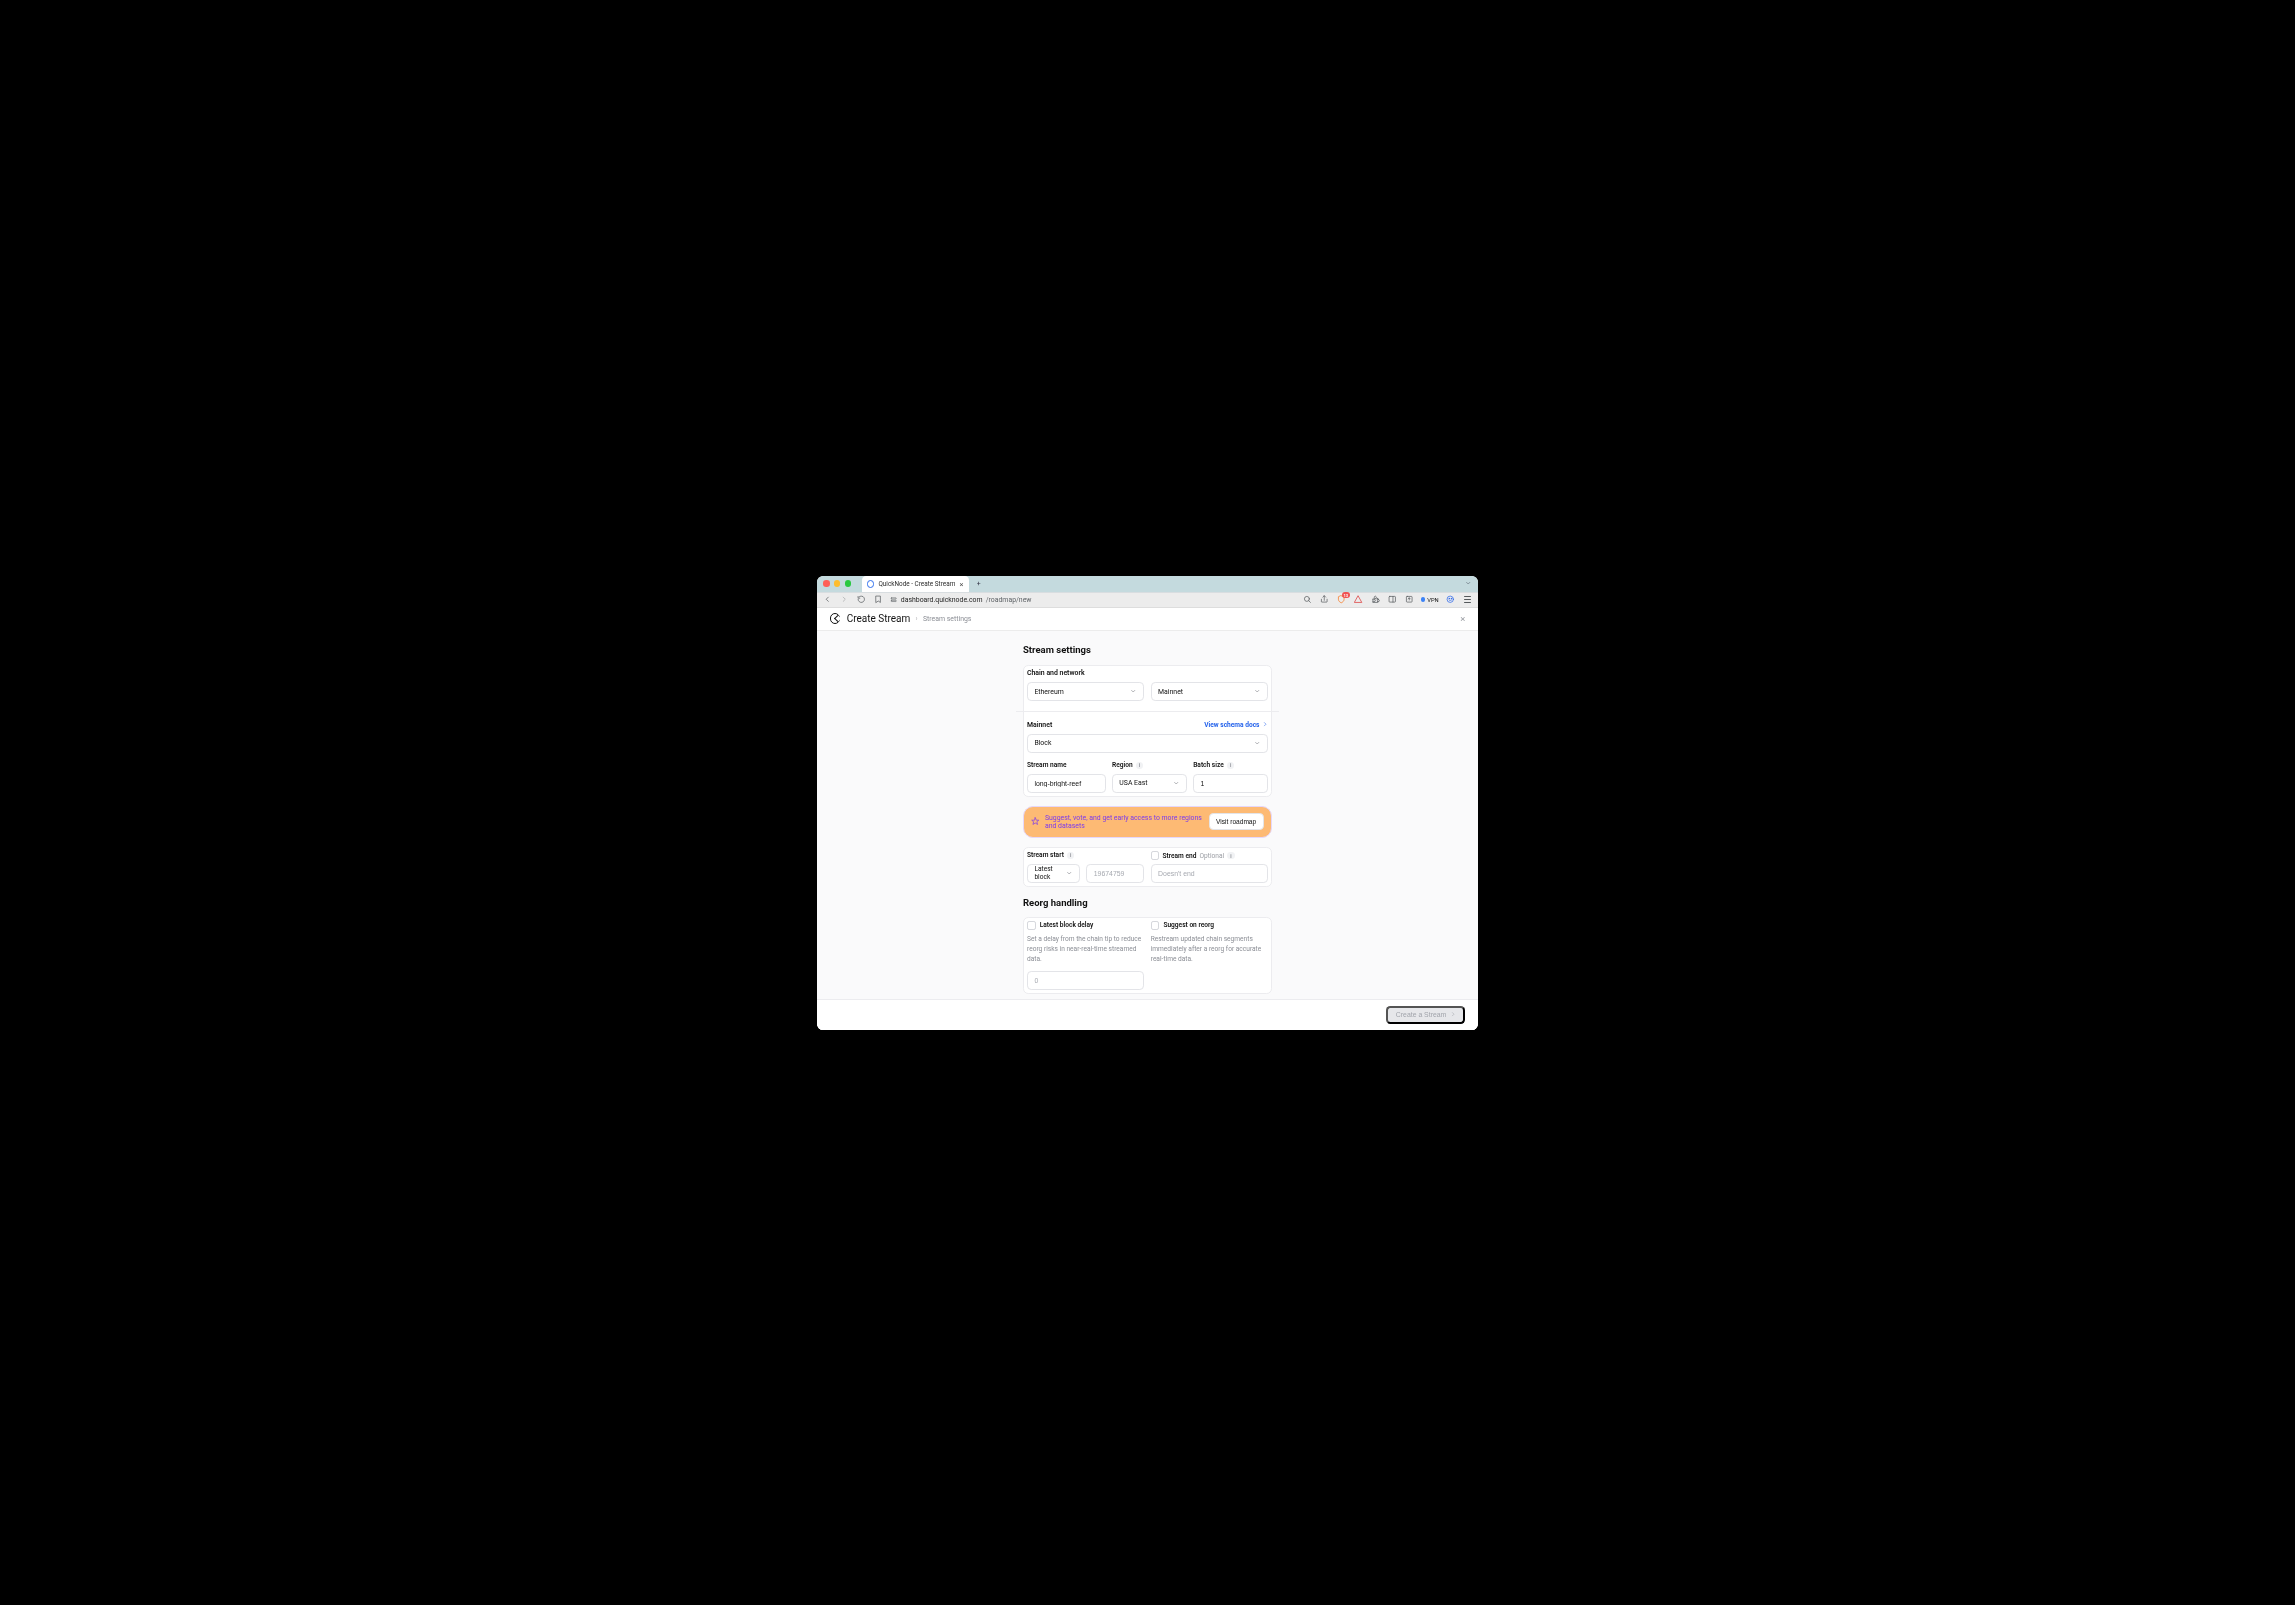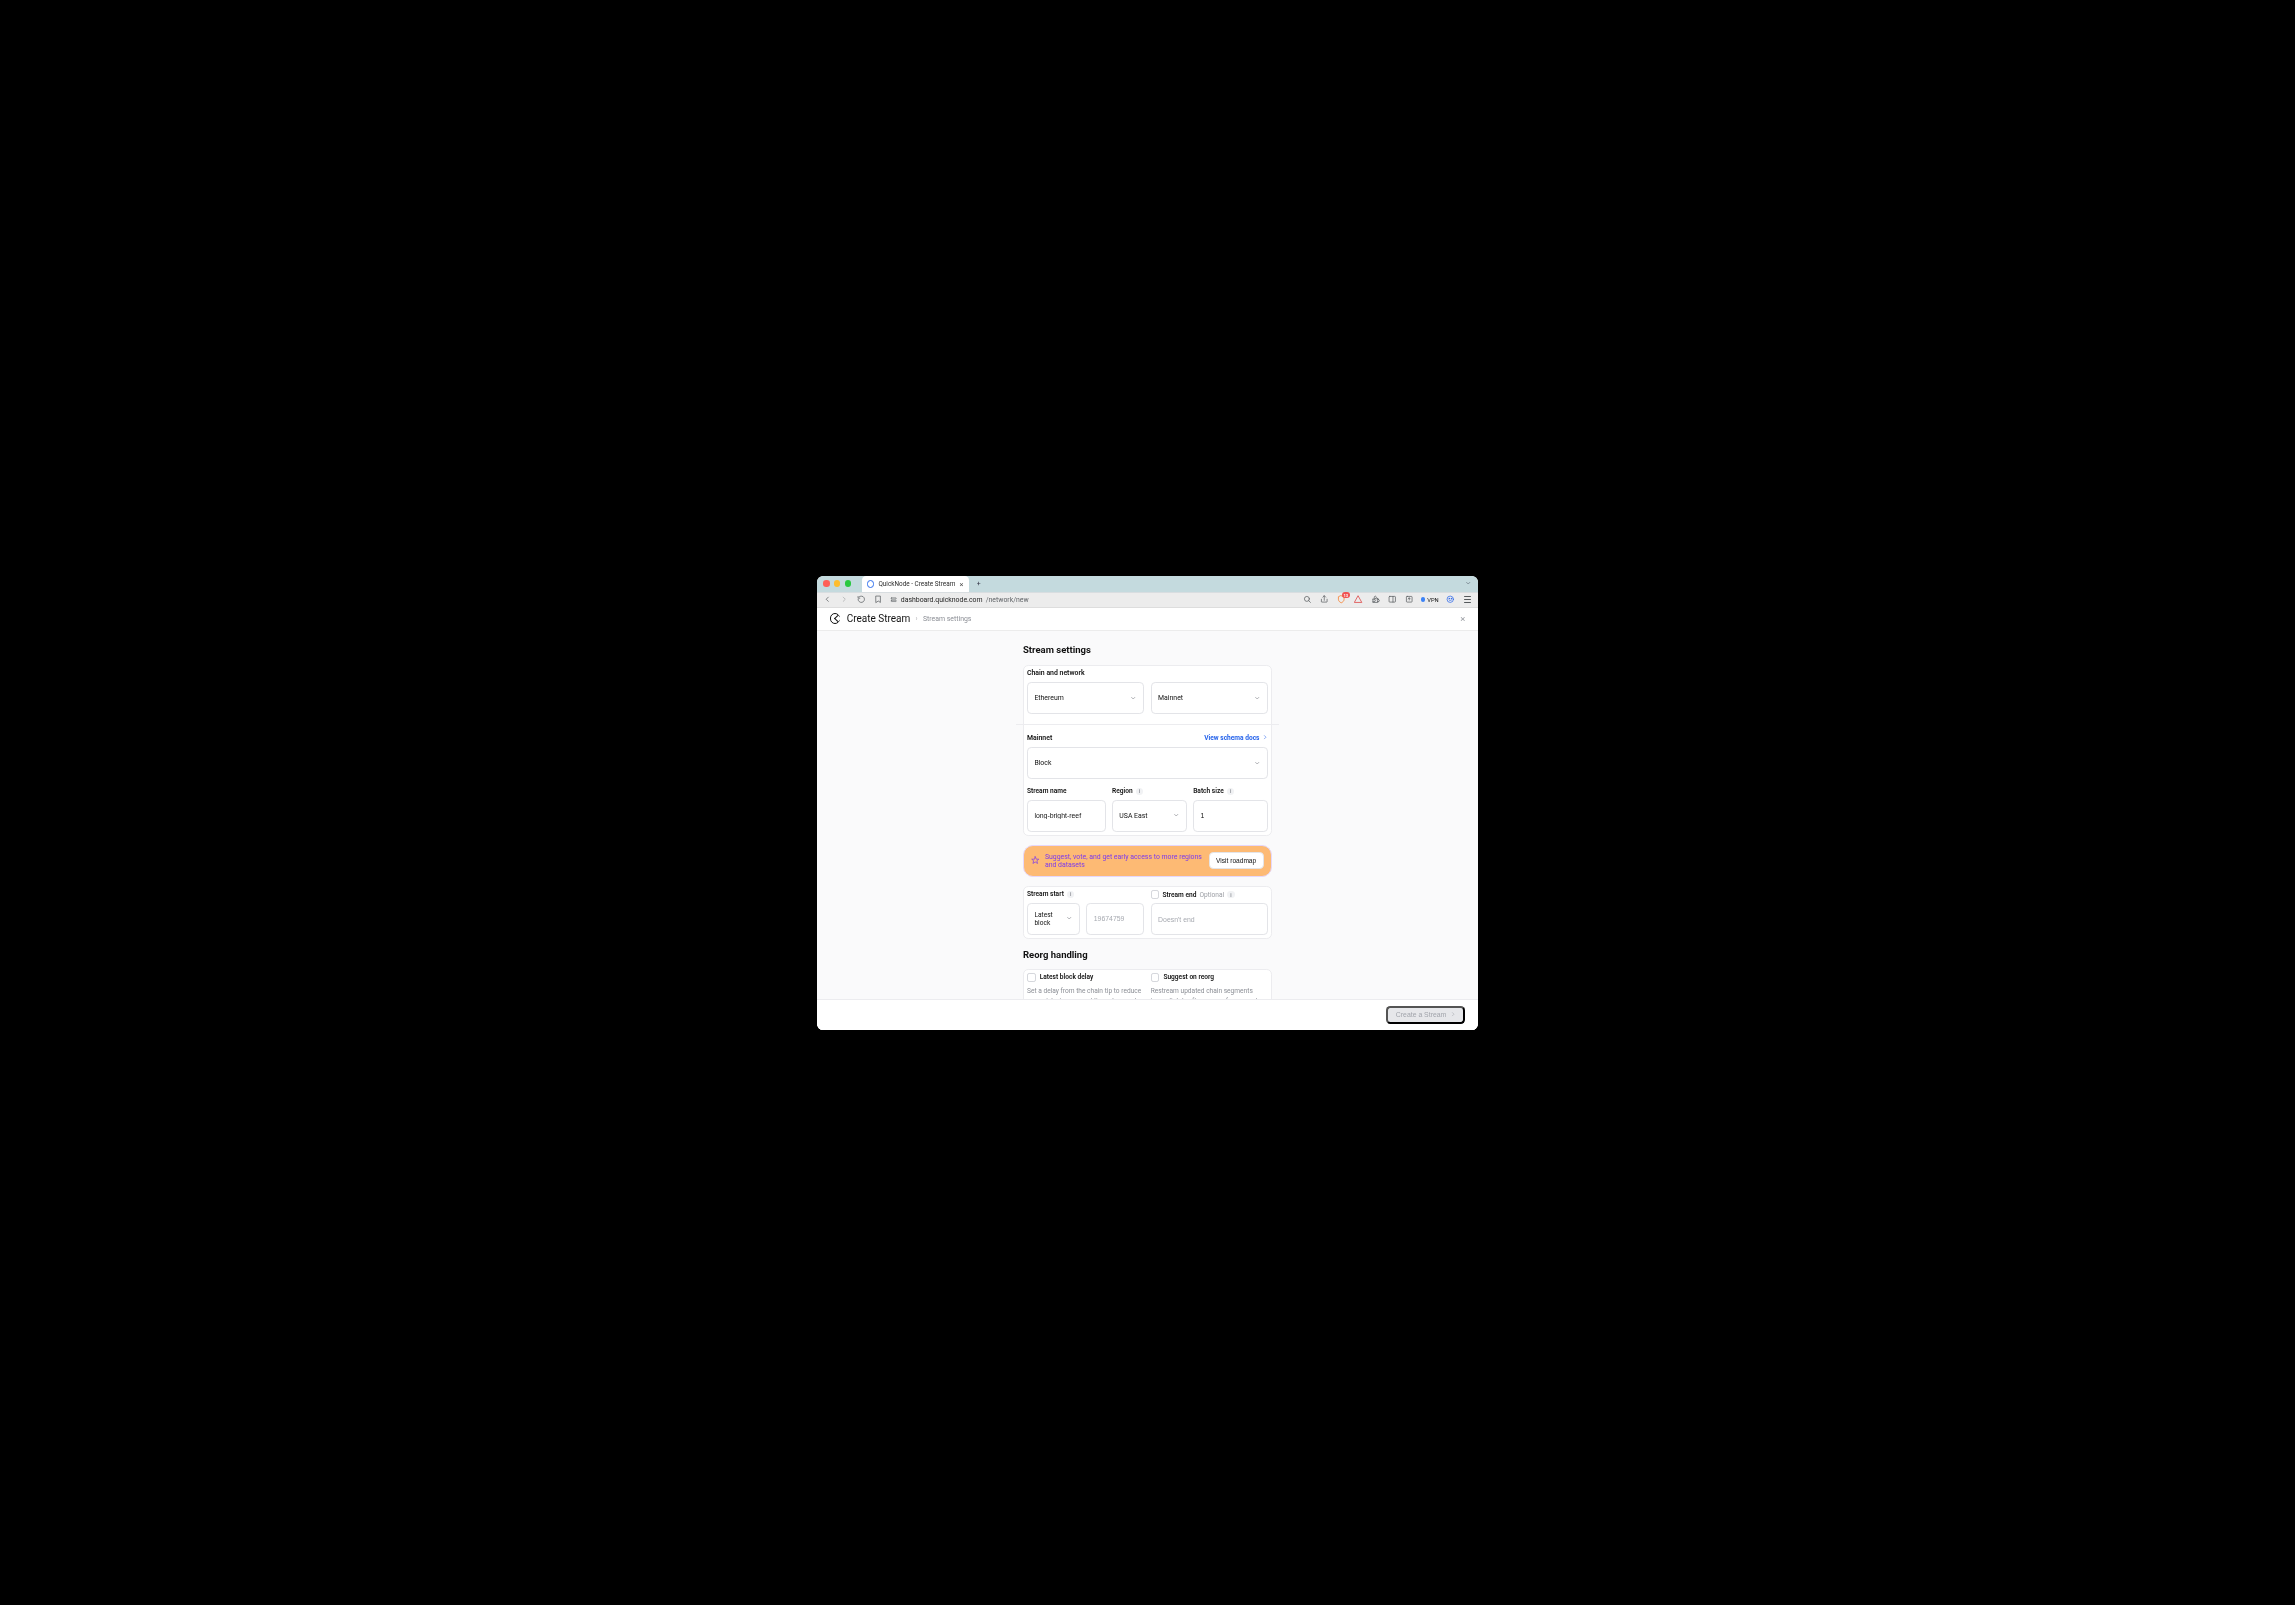--- a/index.html
+++ b/index.html
@@ -79,21 +79,21 @@
   .content{width:249px;margin:0 auto;padding:13.8px 0 42px;}
   h2{font-size:9.5px;font-weight:700;color:#111;margin-bottom:9.5px;}
   .card{background:#fff;border:0.5px solid #ececef;border-radius:5.3px;padding:3px;margin-bottom:9.5px;}
   .label{font-weight:600;font-size:6.9px;color:#111;margin-bottom:5.3px;display:flex;align-items:center;gap:4.2px;}
   .label-thin{font-weight:600;font-size:6.6px;color:#111;margin-bottom:4.2px;display:flex;align-items:center;gap:3.2px;}
   .info-i{width:7.4px;height:7.4px;border-radius:50%;background:#f1f2f4;color:#8b8e95;font-size:5.3px;display:inline-flex;align-items:center;justify-content:center;font-style:normal;font-weight:600;}
   .muted-inline{color:#9a9da3;font-weight:400;}
   .row{display:flex;gap:6.4px;}
   .col{display:flex;flex-direction:column;flex:1;}
   .select, .input{
-    height:32px;border:0.5px solid #e3e4e8;border-radius:4.2px;background:#fff;
+    height:19px;border:0.5px solid #e3e4e8;border-radius:4.2px;background:#fff;
     padding:0 6.4px;display:flex;align-items:center;justify-content:space-between;
     font-size:6.9px;color:#111;
   }
   .input input{border:none;outline:none;width:100%;font-size:6.9px;background:transparent;color:#111;}
   .input input::placeholder{color:#a6a9b0;}
   .chev{width:7.4px;height:7.4px;display:inline-flex;align-items:center;justify-content:center;color:#6b6e76;}
   .chev svg{width:6.4px;height:6.4px;}
   .divider{height:0.5px;background:#ececef;margin:9.5px -10.6px;}
   .cardtop{display:flex;align-items:center;justify-content:space-between;margin-bottom:5.3px;}
   .link{color:#2563eb;font-size:6.6px;display:flex;align-items:center;gap:2.1px;font-weight:bold;}
@@ -160,21 +160,21 @@
         <svg viewBox="0 0 24 24">
           <path d="M6 3h12v18l-6-4-6 4z"></path>
         </svg>
       </div>
     <div class="addr">
       <svg viewBox="0 0 24 24" width="7.4" height="7.4">
           <rect x="4" y="6" width="16" height="4" rx="1"></rect>
           <rect x="4" y="14" width="16" height="4" rx="1"></rect>
         </svg>
       <span class="host">dashboard.quicknode.com</span>
-        <span>/network/new</span>
+        <span>/roadmap/new</span>
     </div>
     <div class="grow"></div>
     <div class="tb-icon">
         <svg viewBox="0 0 24 24">
           <circle cx="11" cy="11" r="7"></circle>
           <line x1="21" y1="21" x2="16" y2="16"></line>
         </svg>
       </div>
     <div class="tb-icon">
         <svg viewBox="0 0 24 24">

